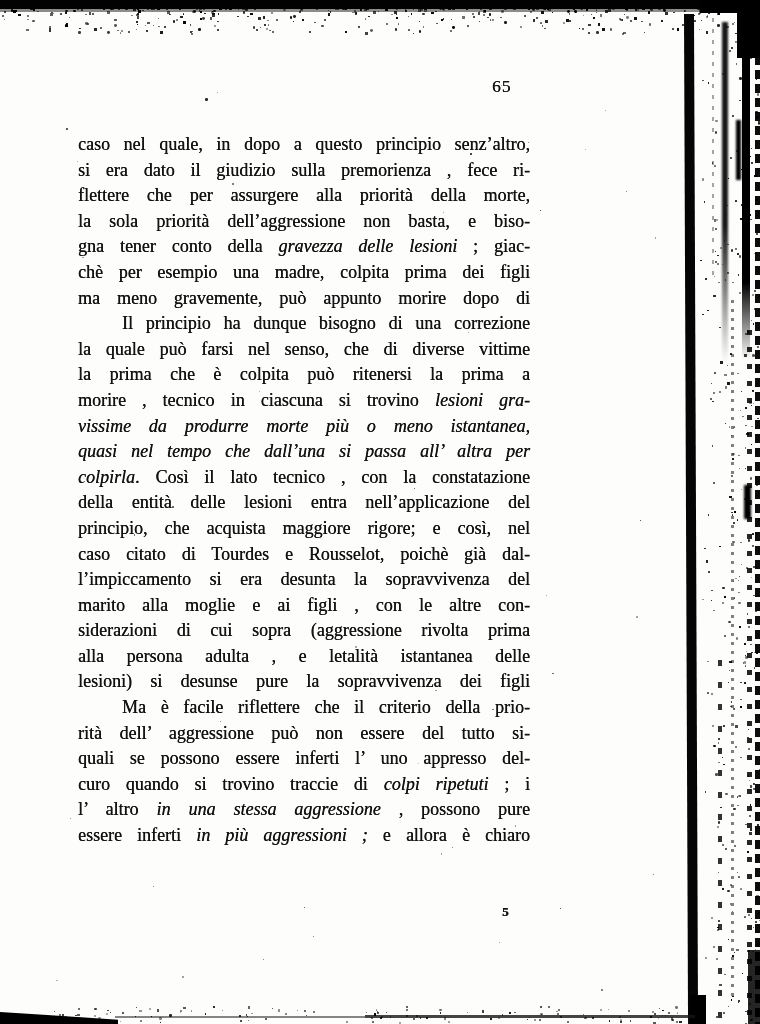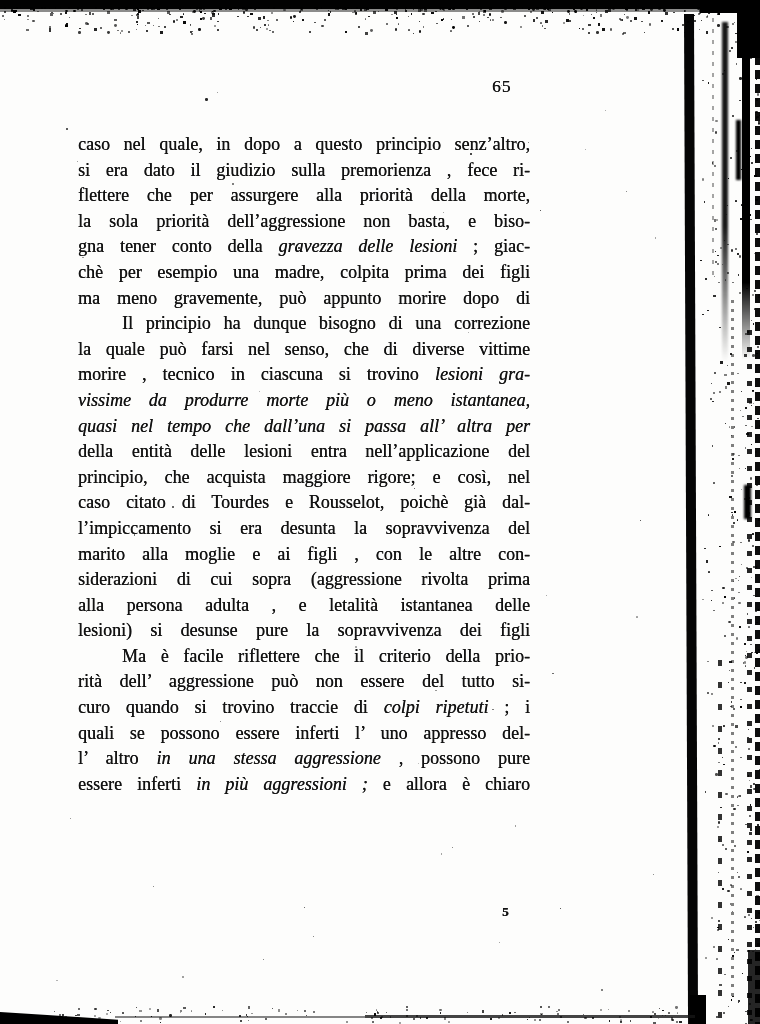--- a/index.html
+++ b/index.html
@@ -23,35 +23,37 @@
   <div class="text-column" id="text-column">
       <div class="line"><span>caso nel quale, in dopo a questo principio senz’altro,</span></div>
       <div class="line"><span>si era dato il giudizio sulla premorienza , fece ri-</span></div>
       <div class="line"><span>flettere che per assurgere alla priorità della morte,</span></div>
       <div class="line"><span>la sola priorità dell’aggressione non basta, e biso-</span></div>
       <div class="line"><span>gna tener conto della </span><span class="it">gravezza delle lesioni</span><span> ; giac-</span></div>
       <div class="line"><span>chè per esempio una madre, colpita prima dei figli</span></div>
       <div class="line"><span>ma meno gravemente, può appunto morire dopo di</span></div>
       <div class="line indent"><span>Il principio ha dunque bisogno di una correzione</span></div>
       <div class="line"><span>la quale può farsi nel senso, che di diverse vittime</span></div>
+      <div class="line"><span>la prima che è colpita può ritenersi la prima a</span></div>
       <div class="line"><span>morire , tecnico in ciascuna si trovino </span><span class="it">lesioni gra-</span></div>
       <div class="line"><span class="it">vissime da produrre morte più o meno istantanea,</span></div>
       <div class="line"><span class="it">quasi nel tempo che dall’una si passa all’ altra per</span></div>
+      <div class="line"><span class="it">colpirla</span><span>. Così il lato tecnico , con la constatazione</span></div>
       <div class="line"><span>della entità delle lesioni entra nell’applicazione del</span></div>
       <div class="line"><span>principio, che acquista maggiore rigore; e così, nel</span></div>
       <div class="line"><span>caso citato di Tourdes e Rousselot, poichè già dal-</span></div>
       <div class="line"><span>l’impiccamento si era desunta la sopravvivenza del</span></div>
       <div class="line"><span>marito alla moglie e ai figli , con le altre con-</span></div>
       <div class="line"><span>siderazioni di cui sopra (aggressione rivolta prima</span></div>
       <div class="line"><span>alla persona adulta , e letalità istantanea delle</span></div>
       <div class="line"><span>lesioni) si desunse pure la sopravvivenza dei figli</span></div>
       <div class="line indent"><span>Ma è facile riflettere che il criterio della prio-</span></div>
       <div class="line"><span>rità dell’ aggressione può non essere del tutto si-</span></div>
+      <div class="line"><span>quali se possono essere inferti l’ uno appresso del-</span></div>
       <div class="line"><span>curo quando si trovino traccie di </span><span class="it">colpi ripetuti</span><span> ; i</span></div>
-      <div class="line"><span>quali se possono essere inferti l’ uno appresso del-</span></div>
       <div class="line"><span>l’ altro </span><span class="it">in una stessa aggressione</span><span> , possono pure</span></div>
       <div class="line"><span>essere inferti </span><span class="it">in più aggressioni ;</span><span> e allora è chiaro</span></div>
     </div>
   <div class="signature">5</div>
   <div id="artifacts">
       <div class="art" style="left: 0px; top: 0px; width: 760px; height: 9px; background: rgb(2, 2, 2);"></div>
       <div class="art" style="left: 0px; top: 9px; width: 760px; height: 3px; background: rgb(2, 2, 2); opacity: 0.45;"></div>
       <div class="art" style="left: 700px; top: 0px; width: 60px; height: 13px; background: rgb(0, 0, 0);"></div>
       <div class="art" style="left: 684px; top: 14px; width: 10px; height: 1010px; background: rgb(5, 5, 5); transform: rotate(-0.23deg); transform-origin: left top;"></div>
       <div class="art" style="left: 690px; top: 995px; width: 16px; height: 29px; background: rgb(0, 0, 0);"></div>

